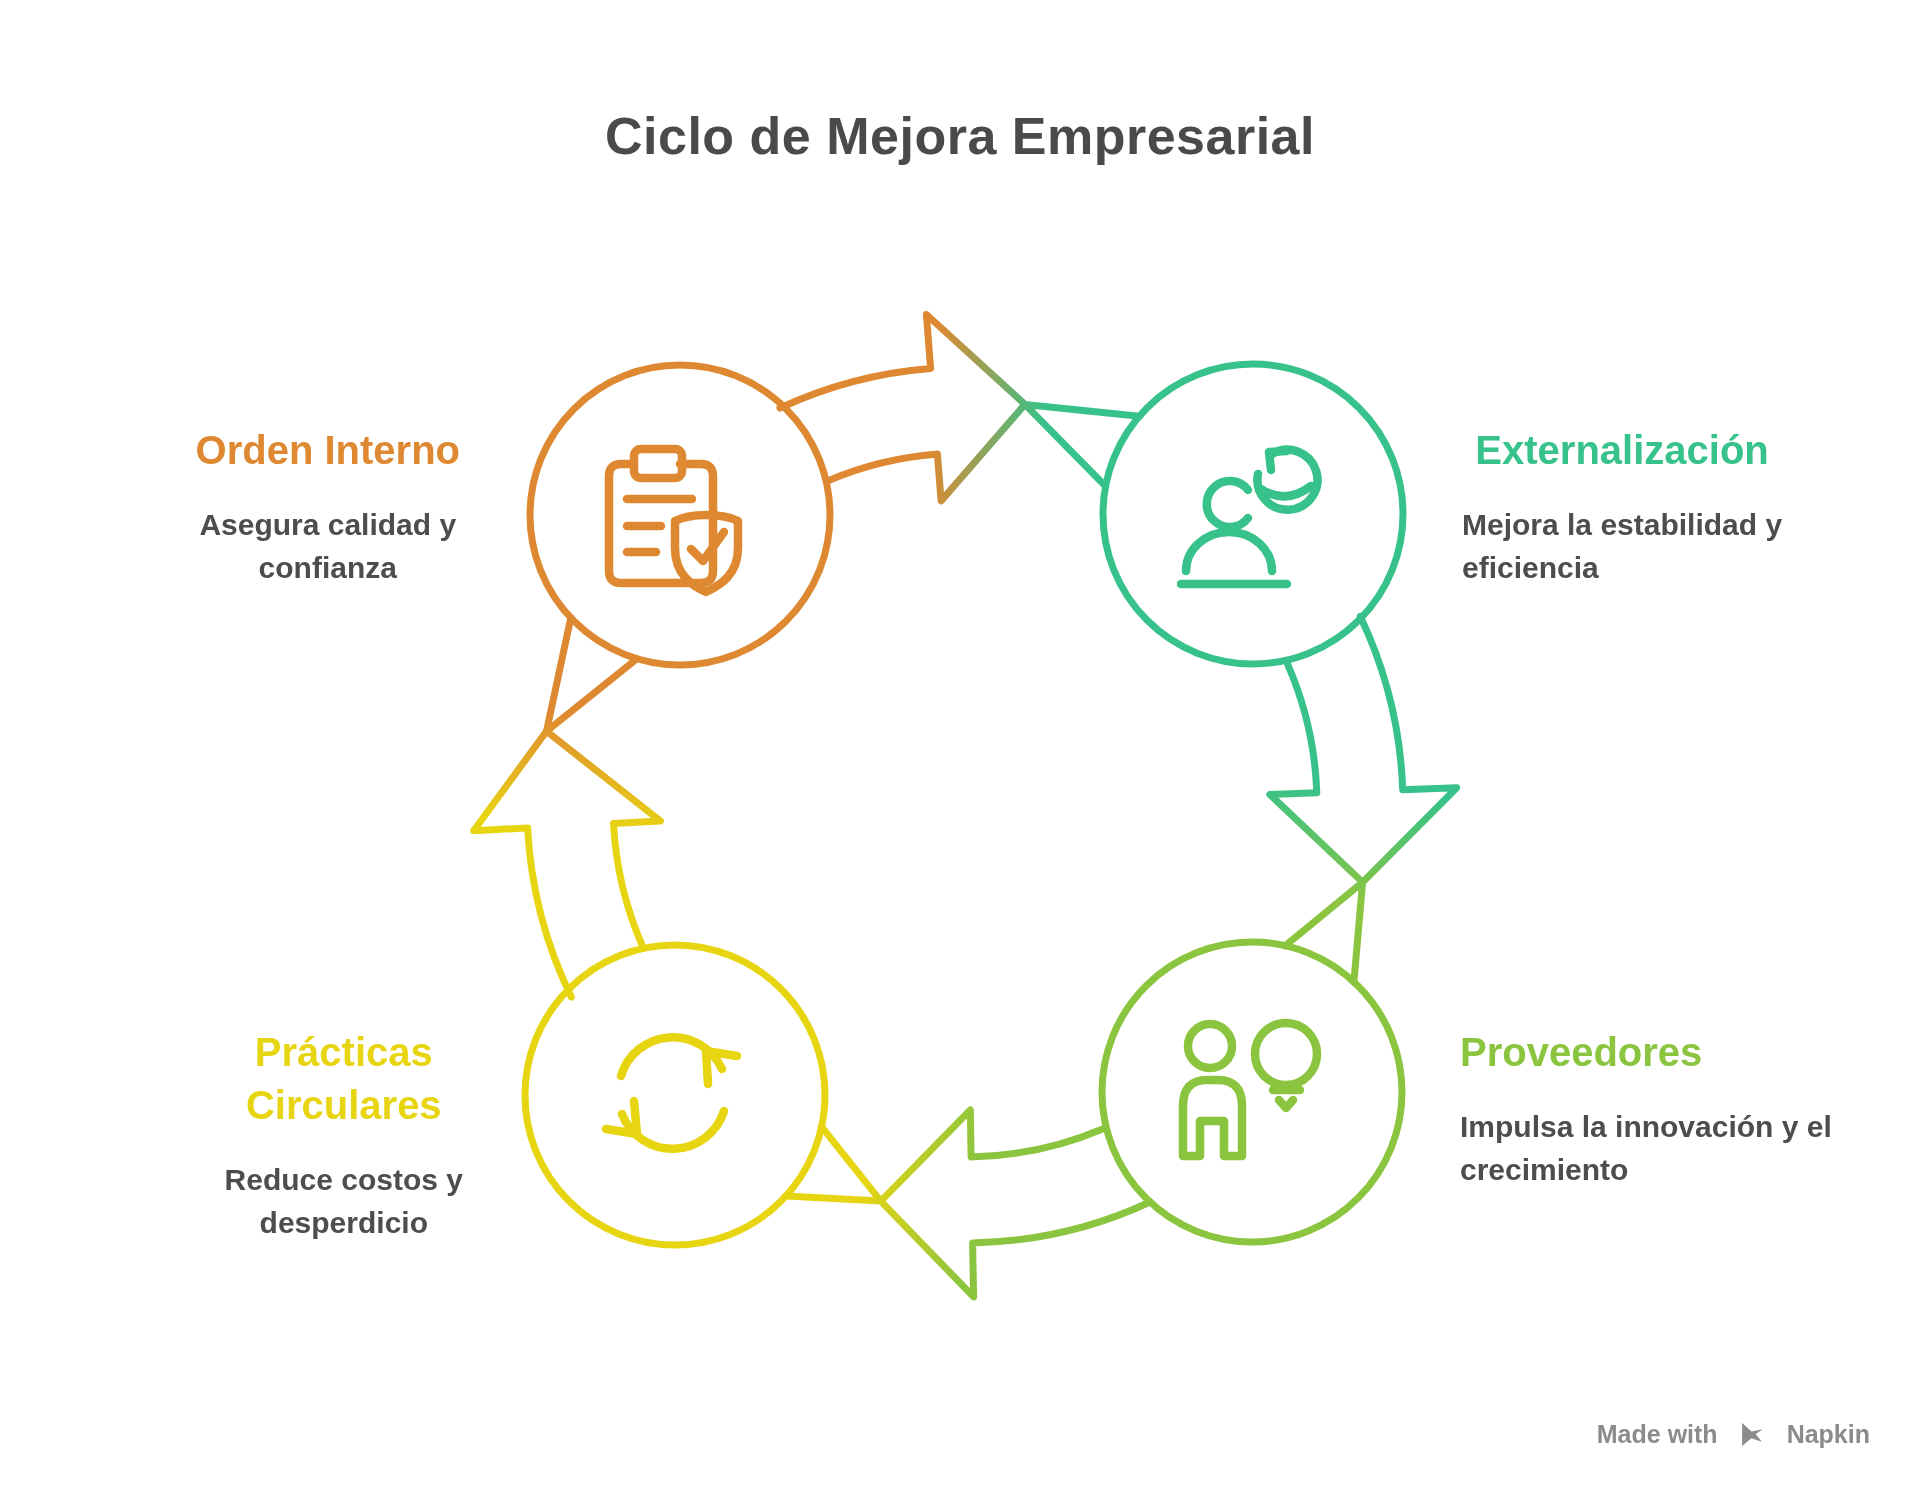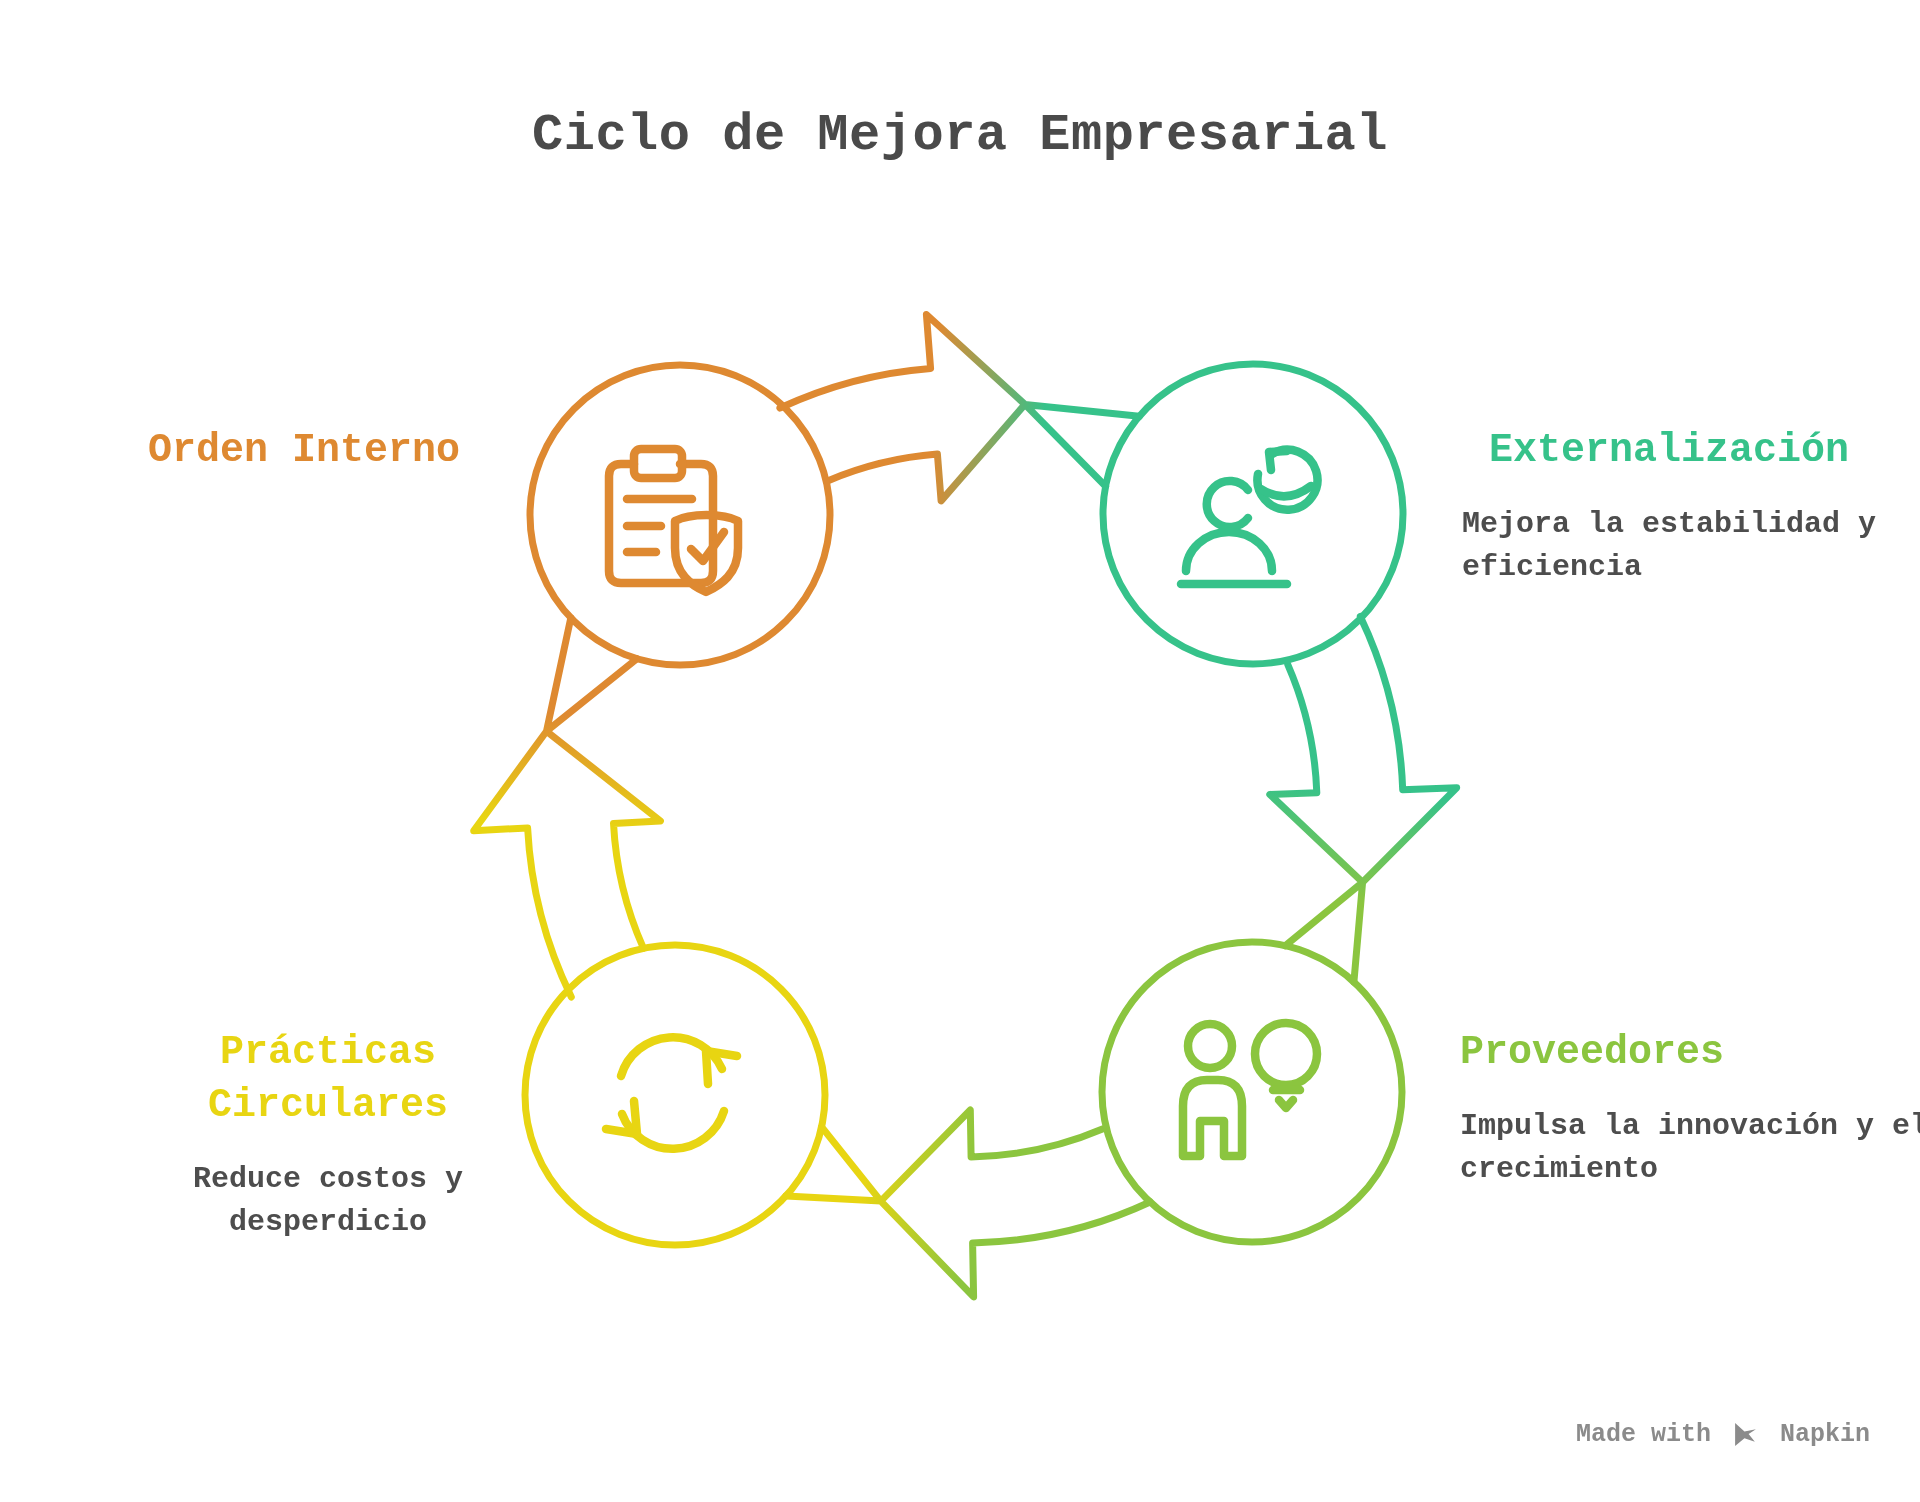--- a/index.html
+++ b/index.html
@@ -1,18 +1,18 @@
 <!DOCTYPE html>
 <html><head>
 <meta charset="utf-8">
 <style>
   html,body{margin:0;padding:0;background:#ffffff;}
   #stage{
     position:relative;width:1920px;height:1502px;background:#ffffff;overflow:hidden;
-    font-family:Liberation Mono, monospace;
+    font-family:Liberation Sans, sans-serif;
   }
   .page-title{
     position:absolute;left:0;right:0;top:106px;text-align:center;
     font-size:52px;font-weight:700;color:#4A4A4A;letter-spacing:0.5px;
   }
   svg.diagram{position:absolute;left:0;top:0;}
   .node-text{position:absolute;white-space:nowrap;}
   .nt-right{text-align:center;}
   .nt-left{text-align:left;}
   .nt-heading{font-size:40px;font-weight:700;line-height:53px;}
@@ -100,20 +100,24 @@
       <path d="M 737,1056 L 706,1051 L 708,1084"></path>
       <path d="M 724,1111 A 54,54 0 0 1 622,1114"></path>
       <path d="M 606,1129 L 637,1134 L 634,1101"></path>
     </g>
   </svg>
 
   <div class="node-text nt-right nt1">
     <div class="nt-heading" style="color: rgb(222, 137, 49);">
         <div>Orden Interno</div>
       </div>
+    <div class="nt-desc">
+        <div>Asegura calidad y</div>
+        <div>confianza</div>
+      </div>
   </div>
 
   <div class="node-text nt-left nt2">
     <div class="nt-heading" style="color: rgb(54, 194, 138); text-align: center;">
         <div>Externalización</div>
       </div>
     <div class="nt-desc">
         <div>Mejora la estabilidad y</div>
         <div>eficiencia</div>
       </div>

